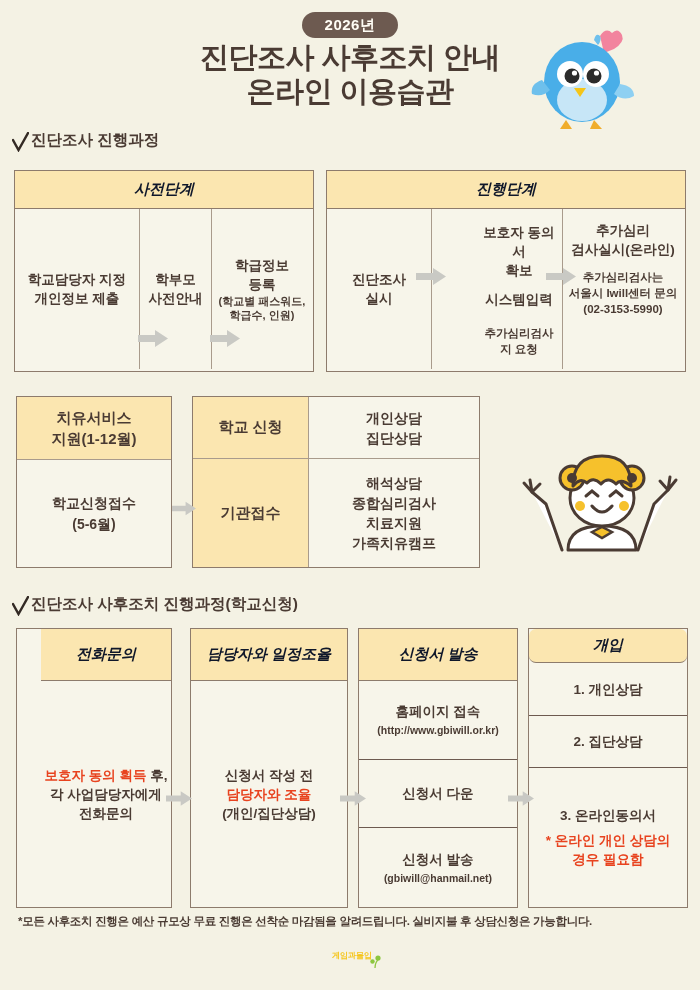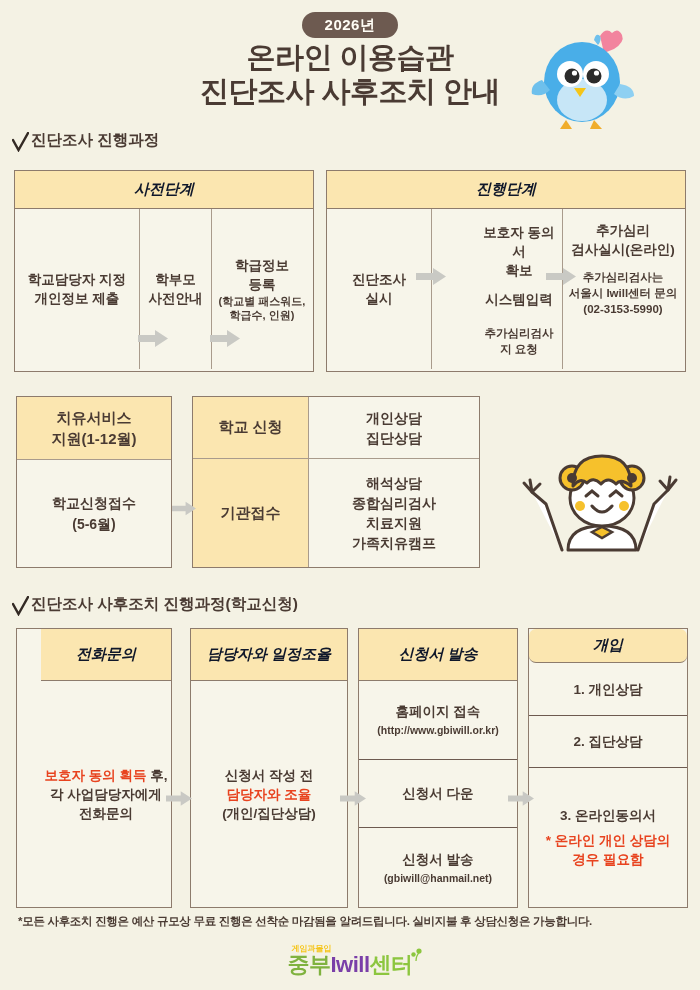--- a/index.html
+++ b/index.html
@@ -224,22 +224,22 @@
     width: 165px;
     height: 120px;
   }
 </style>
 </head>
 <body>
 
 <div class="header">
   <div class="year-pill">2026년</div>
   <div class="title-block">
+    <div class="title-line">진단조사 사후조치 안내</div>
     <div class="title-line">온라인 이용습관</div>
-    <div class="title-line">진단조사 사후조치 안내</div>
   </div>
   <div class="bird">
     <svg width="108" height="112" viewBox="0 0 108 112">
       <path d="M70 14 q6 -9 12 -3 q6 -6 10 2 q3 7 -8 14 l-10 4 z" fill="#f2849e"></path>
       <path d="M64 18 q2 -8 6 -4 q2 4 -2 9 z" fill="#6ec0ec"></path>
       <ellipse cx="52" cy="60" rx="38" ry="40" fill="#49aee8"></ellipse>
       <ellipse cx="52" cy="78" rx="25" ry="21" fill="#c7e6f7"></ellipse>
       <path d="M12 58 q-12 4 -10 14 q10 4 18 -4 z" fill="#6ec0ec"></path>
       <path d="M90 62 q14 2 14 12 q-10 6 -20 -2 z" fill="#8ed0f2"></path>
       <circle cx="40" cy="52" r="13" fill="#fff"></circle>
@@ -474,22 +474,19 @@
       <div class="red">경우 필요함</div>
     </div>
   </div>
 </div>
 
 <div class="footnote">*모든 사후조치 진행은 예산 규모상 무료 진행은 선착순 마감됨을 알려드립니다. 실비지불 후 상담신청은 가능합니다.</div>
 
 <div class="logo">
   <div class="logo-inner">
     <div class="logo-top">게임과몰입</div>
-    <div class="logo-main">
-      <span class="lg-green">중부</span><span class="lg-purple">Iwill</span><span class="lg-green2">센터</span>
-    </div>
     <svg width="14" height="14" viewBox="0 0 14 14" style="position:absolute; right:-10px; top:4px;">
       <circle cx="10" cy="3" r="2.6" fill="#8cc63f"></circle>
       <circle cx="4.5" cy="6.5" r="2.2" fill="#8cc63f"></circle>
       <path d="M7 13 q0 -6 4 -9" stroke="#8cc63f" stroke-width="1.3" fill="none"></path>
     </svg>
   </div>
 </div>
 
 </body></html>

